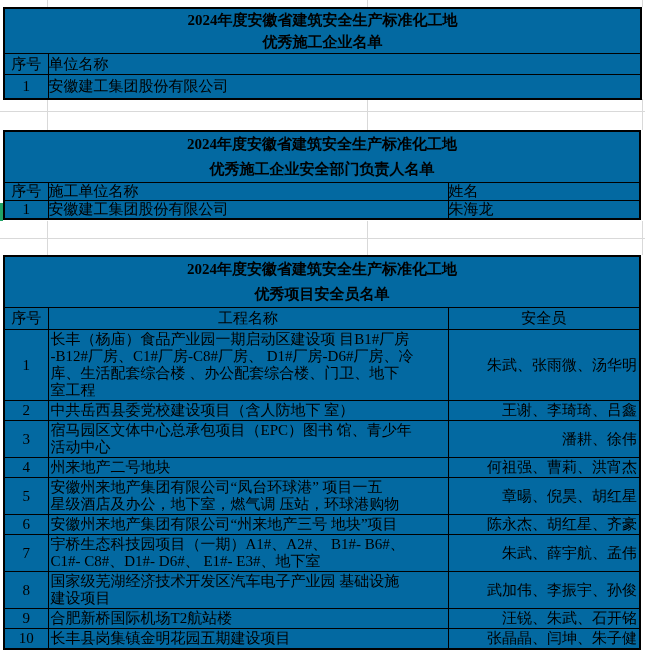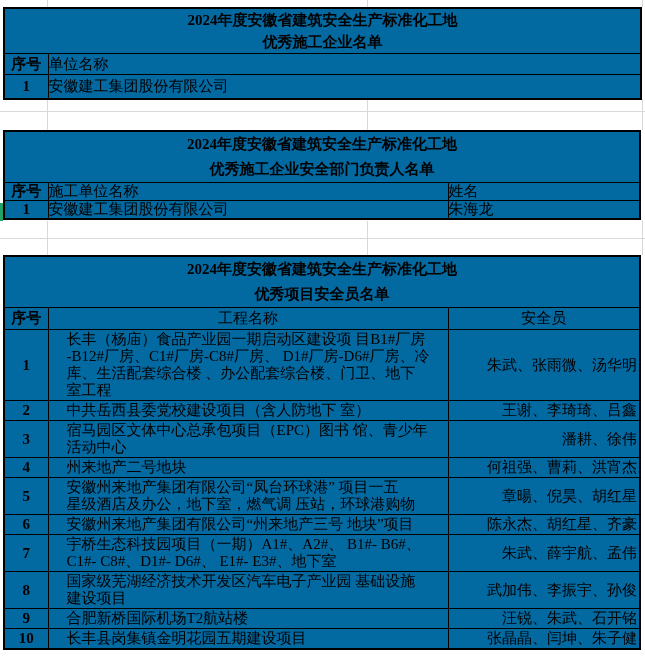--- a/index.html
+++ b/index.html
@@ -18,27 +18,27 @@
     border-collapse:collapse;table-layout:fixed;
     border:2px solid #000;
   }
   table.tbl td{border:1px solid #000;padding:0;vertical-align:middle;
     font-size:15px;line-height:17px;overflow:hidden;}
   .title-cell{font-weight:bold;font-size:20px;text-align:center;}
   #t1 .title-cell{height:44px;line-height:22px;}
   #t2 .title-cell{height:50px;line-height:25px;}
   #t3 .title-cell{height:50px;line-height:25px;}
   .center{text-align:left;margin-left:36px;}
-  .c-no{text-align:center;font-weight:bold;}
+  .c-no{text-align:center;}
   #t1 .hdr td{height:20px;}
   #t1 .body-row td{height:23px;}
   #t2 .hdr td{height:17px;}
   #t2 .body-row td{height:16px;}
   #t3 .hdr td{height:21px;text-align:center;}
-  #t3 td.c-proj{white-space:pre-line;text-align:left;padding:1px 18px;}
+  #t3 td.c-proj{white-space:pre-line;text-align:left;padding:1px 2px;}
   #t3 td.c-safe{text-align:right;padding:1px 2px;}
   
   .row-marker{position:absolute;left:0;top:203px;width:3px;height:18px;
     background:#21a366;z-index:2;}
 </style>
 </head>
 <body>
 
 <div class="gridline gl-v" style="left:47px;top:0;height:7px;"></div>
 <div class="gridline gl-v" style="left:367px;top:0;height:7px;"></div>

